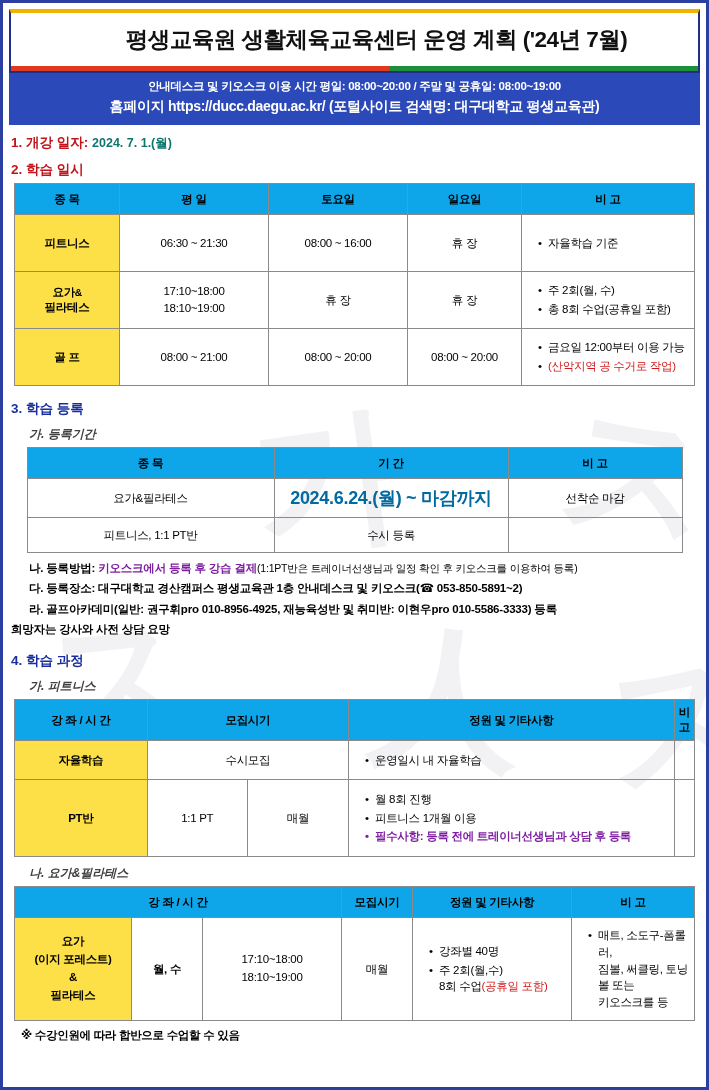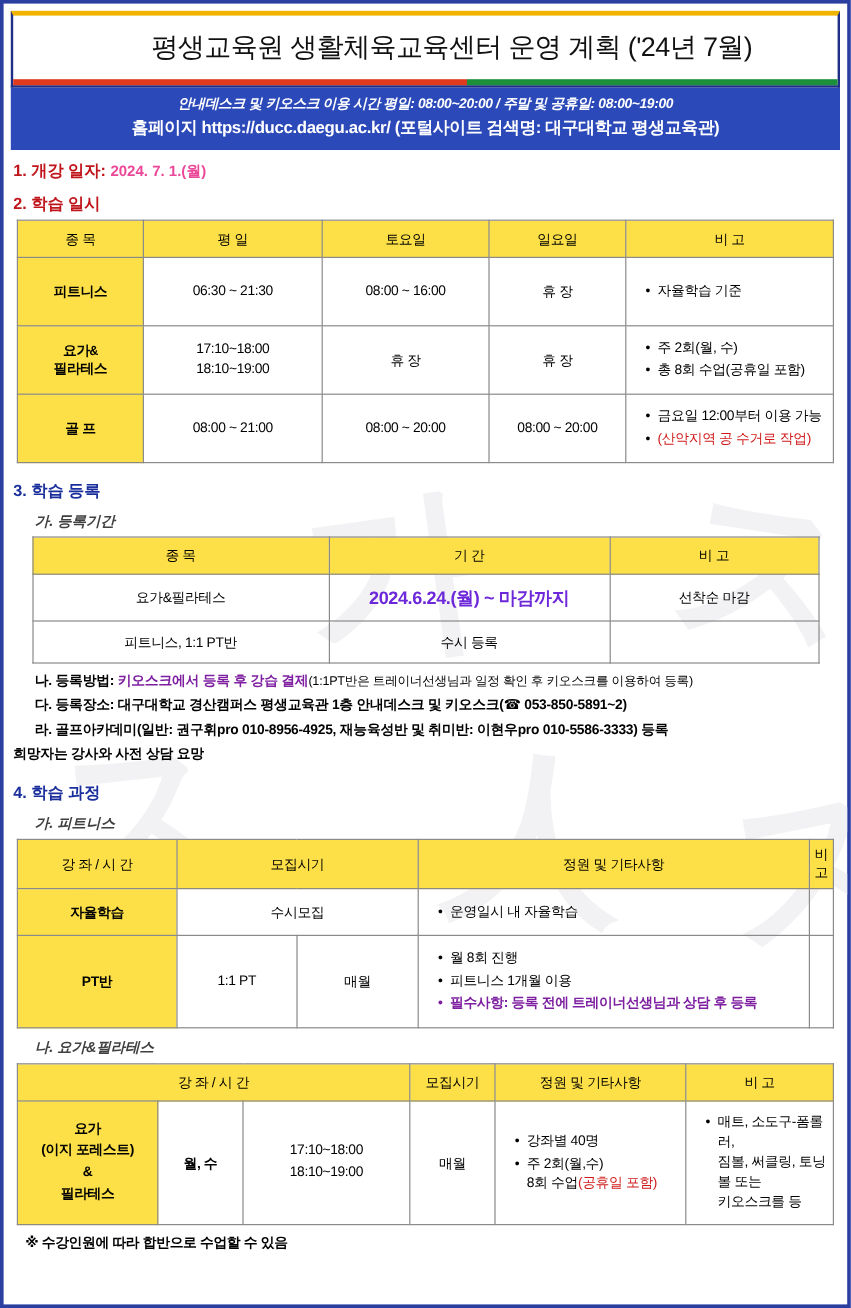--- a/index.html
+++ b/index.html
@@ -35,49 +35,49 @@
   
   .title-wrap{
     margin:6px 6px 0 6px;
     border:2px solid #1f2f88;
     border-top:4px solid #f0b400;
     position:relative;
   }
   .title{
     text-align:center;
     font-size:22.5px;
-    font-weight:normal;
+    font-weight:bold;
     letter-spacing:-0.5px;
     padding:11px 0 11px 0;
     color:#111;
     margin-left:44px;
   }
   .title-underline{
     height:5px;
     background:linear-gradient(90deg,#e03a1e 0%, #e03a1e 55%, #1b8f3a 55%, #1b8f3a 100%);
   }
   .bluebox{
     margin:0 6px;
     background:#2b49b8;
     color:#fff;
     text-align:center;
     padding:6px 4px 9px 4px;
   }
-  .bluebox .l1{font-size:11.5px;font-weight:bold;letter-spacing:-0.3px;font-style:italic;}
+  .bluebox .l1{font-size:11.5px;font-weight:bold;letter-spacing:-0.3px;}
   .bluebox .l2{font-size:14px;font-weight:bold;margin-top:4px;letter-spacing:-0.3px;}
 
   
   .sec-head{
     font-size:13.5px;
     font-weight:bold;
     color:#1a2f9c;
     margin:9px 0 4px 8px;
   }
   .sec-head.red{color:#c0151b;}
-  .sec-head .after{color:#ec4899;font-weight:bold;font-size:12.5px;}
+  .sec-head .after{color:#0f766e;font-weight:bold;font-size:12.5px;}
   .sub-head{
     font-size:12px;font-weight:bold;margin:8px 0 4px 26px;color:#404040;font-style:italic;
   }
   .para{
     font-size:11.5px;margin:3px 0 0 26px;line-height:1.5;letter-spacing:-0.2px;
   }
   .para b{font-weight:bold;}
   .red{color:#d01a1a;}
   .purple{color:#7d1fa0;}
 
@@ -85,42 +85,42 @@
   table{border-collapse:collapse;font-size:11.5px;}
   .tbl{margin:0 auto;}
   .tbl td,.tbl th{
     border:1px solid #8a8a8a;
     padding:5px 4px;
     text-align:center;
     vertical-align:middle;
     letter-spacing:-0.3px;
   }
   .tbl th{
-    background:#fde047;
-    font-weight:normal;
+    background:#0ea5e9;
+    font-weight:bold;
     height:20px;
   }
   .lbl{background:#fde047;font-weight:bold;}
   .lft{text-align:left;padding-left:10px;}
   ul.bul{margin:0;padding:0 0 0 12px;list-style:none;text-align:left;}
   ul.bul li{
     position:relative;padding-left:10px;margin:2px 0;line-height:1.45;
   }
   ul.bul li:before{
     content:"•";position:absolute;left:0;top:0;
   }
   .t1{width:681px;}
   .t2{width:656px;}
   .t3{width:681px;}
   .t4{width:681px;}
   .note{
     font-size:11.5px;font-weight:bold;margin:7px 0 8px 18px;letter-spacing:-0.3px;
   }
   .small{font-size:10.5px;}
-  .bigdate{font-size:15px;font-weight:bold;color:#6d28d9;}
+  .bigdate{font-size:18px;font-weight:bold;color:#0369a1;}
   .tbl .tall{height:46px;}
 </style>
 </head>
 <body>
 
 <div class="page">
 
   <div class="wm" style="left:250px;top:400px;transform:rotate(-8deg);">가</div>
   <div class="wm" style="left:560px;top:395px;transform:rotate(10deg);">ス</div>
   <div class="wm" style="left:40px;top:600px;transform:rotate(-5deg);">ス</div>

